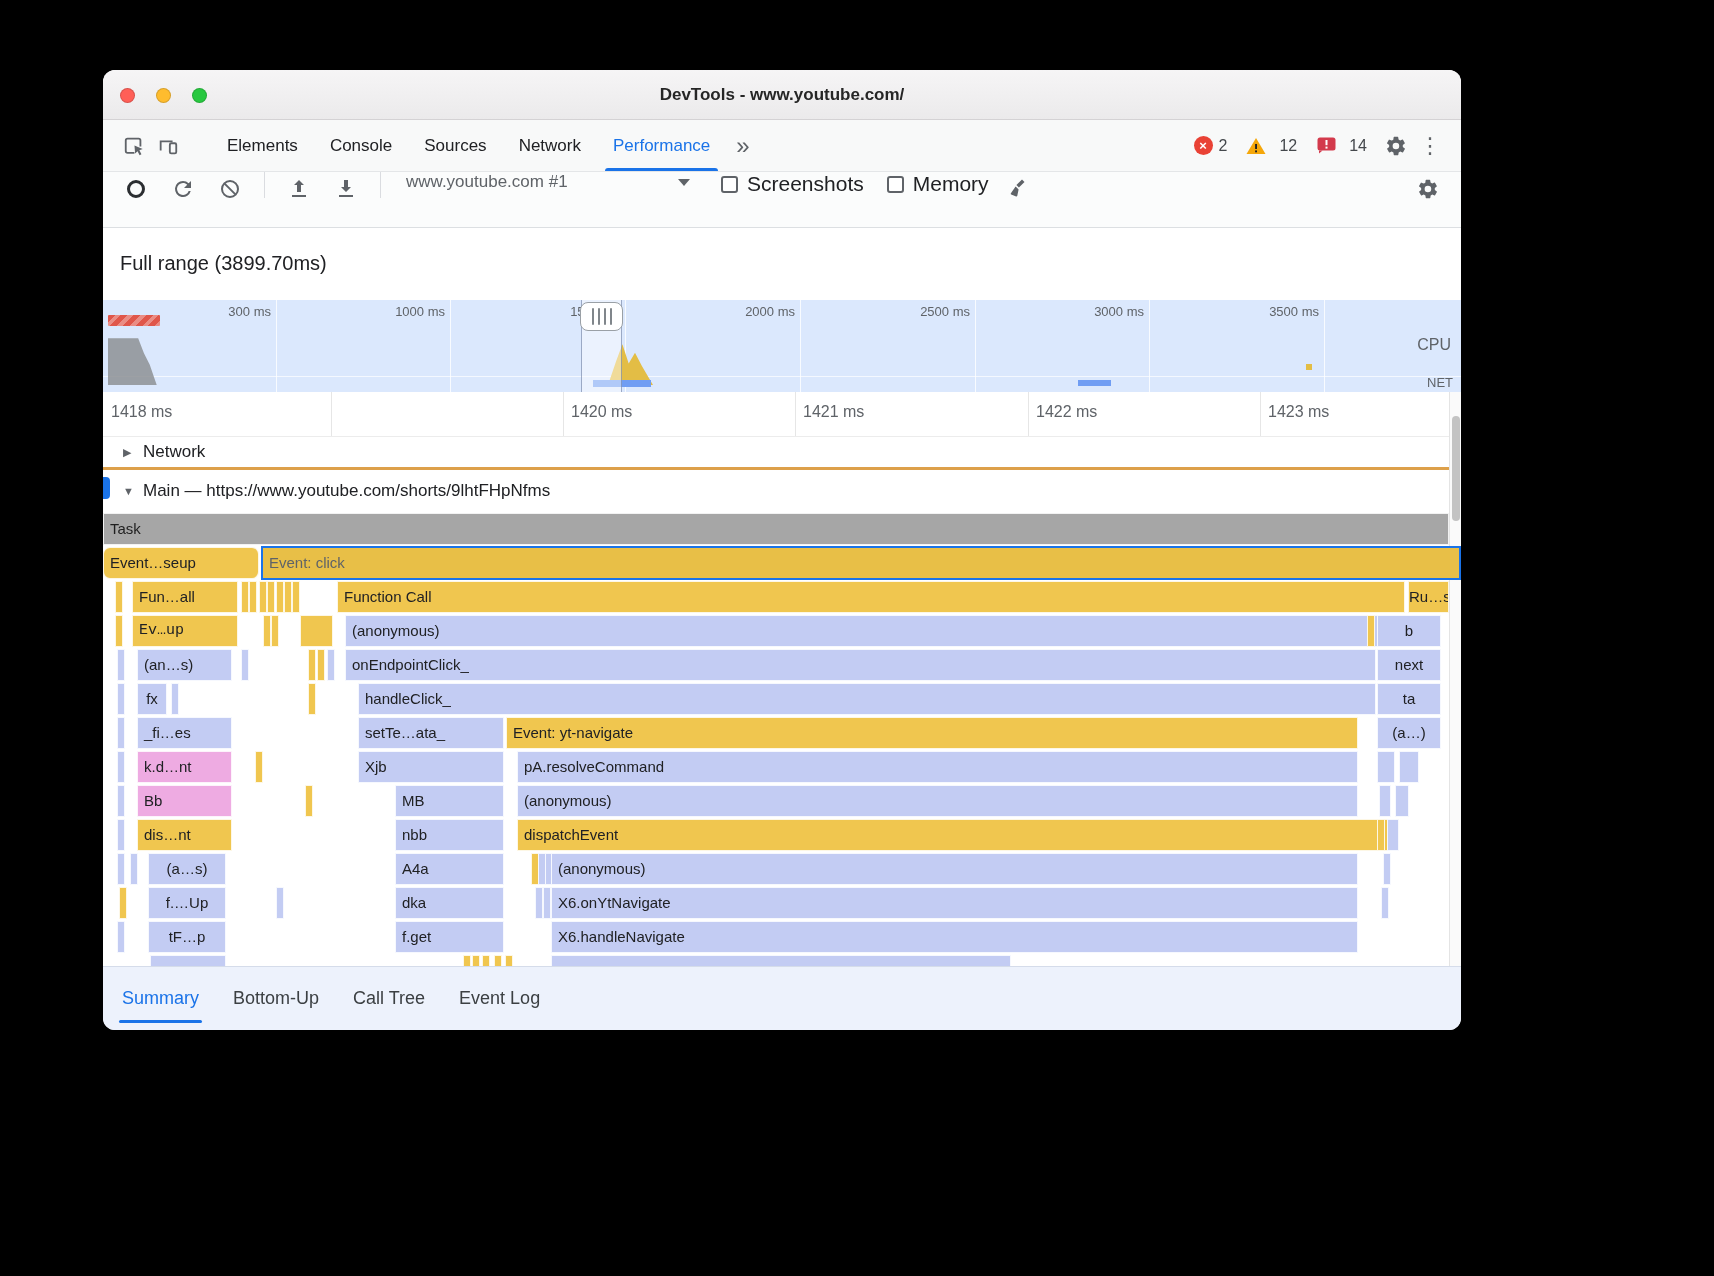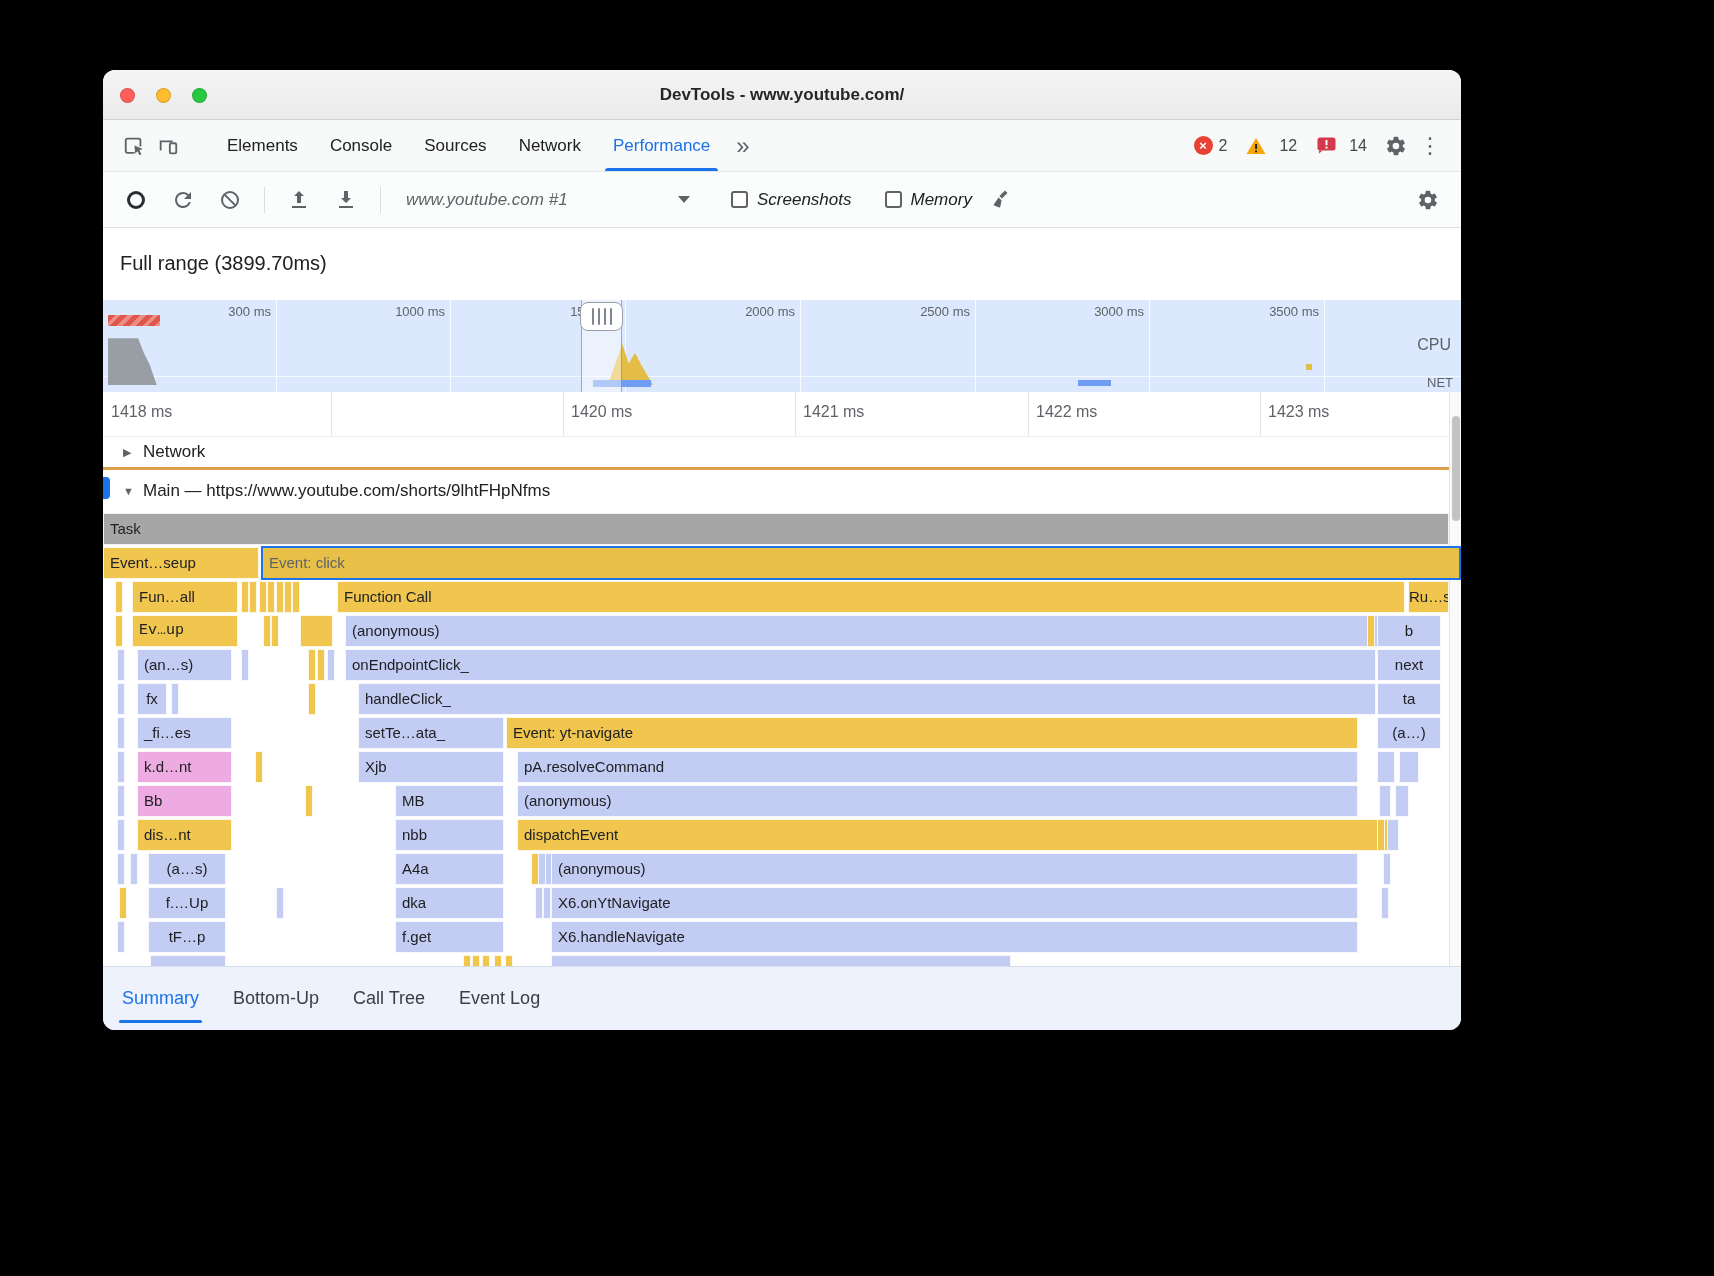--- a/index.html
+++ b/index.html
@@ -27,28 +27,28 @@
                         background:var(--c-accent); border-radius:3px 3px 0 0; }
   .moretabs { font-size:24px; color:#5f6368; padding:0 10px; line-height:48px; }
   .spacer { flex:1; }
   .errbadge { width:19px; height:19px; border-radius:50%; background:var(--c-error); color:#fff;
               display:flex; align-items:center; justify-content:center; font-size:13px; font-weight:700; }
   .count { font-size:16px; color:#44484c; margin:0 12px 0 6px; }
   .kebab { font-size:22px; color:#5f6368; }
 
   
   .ptoolbar { position:absolute; left:0; top:102px; width:100%; height:56px; background:#fbfcfc;
-              border-bottom:1px solid #dcdfe2; display:flex; align-items:center; padding:0 16px; gap:13px;font-style:italic; }
+              border-bottom:1px solid #dcdfe2; display:flex; align-items:flex-start; padding:0 16px; gap:13px; }
   .rec { width:18px; height:18px; border:3px solid #2b2e31; border-radius:50%; display:block; }
   .vsep { width:1px; height:26px; background:#dadce0; margin:0 4px; }
   .histsel { width:300px; display:flex; align-items:center; justify-content:space-between;
              font-size:17px; color:#5f6368; padding:0 8px; }
   .caret { width:0; height:0; border-left:6px solid transparent; border-right:6px solid transparent;
            border-top:7px solid #5f6368; }
-  .cbx { display:flex; align-items:center; gap:9px; font-size:17px; color:#202124; margin-left:20px; }
+  .cbx { display:flex; align-items:center; gap:9px; font-size:21px; color:#202124; margin-left:10px; }
   .cbx .box { width:17px; height:17px; border:2px solid #5f6368; border-radius:3px; background:#fff; }
 
   
   .fullrange { position:absolute; left:0; top:158px; width:100%; height:72px; background:#fff;
                padding:24px 0 0 17px; font-size:20px; color:#202124; }
 
   
   .overview { position:absolute; left:0; top:230px; width:100%; height:92px; background:#dbe8fd; overflow:hidden; }
   .ovgrid { position:absolute; inset:0; }
   .ovline { position:absolute; top:0; bottom:0; width:1px; background:rgba(255,255,255,.8); }
@@ -299,21 +299,21 @@
       <div class="maccent"></div>
       <span class="tri">▼</span>
       <span class="trklabel">Main — https://www.youtube.com/shorts/9lhtFHpNfms</span>
     </div>
 
     <div class="flame">
         <div class="frow" style="top: 0px;">
           <div class="bar bar-g" style="left: 0px; width: 1346px;">Task</div>
         </div>
         <div class="frow" style="top: 34px;">
-          <div class="bar bar-y" style="left: 0px; width: 156px;">Event…seup</div>
+          <div class="bar bar-y" style="left: 0px; width: 156px; border-radius: 7px;">Event…seup</div>
           <div class="bar bar-sel" style="left: 158px; width: 1200px;">Event: click</div>
         </div>
         <div class="frow" style="top: 68px;">
           <div class="bar bar-y" style="left: 12px; width: 5px;"></div>
           <div class="bar bar-y" style="left: 29px; width: 106px;">Fun…all</div>
           <div class="bar bar-y" style="left: 138px; width: 5px;"></div>
           <div class="bar bar-y" style="left: 146px; width: 4px;"></div>
           <div class="bar bar-y" style="left: 156px; width: 5px;"></div>
           <div class="bar bar-y" style="left: 164px; width: 5px;"></div>
           <div class="bar bar-y" style="left: 173px; width: 4px;"></div>

